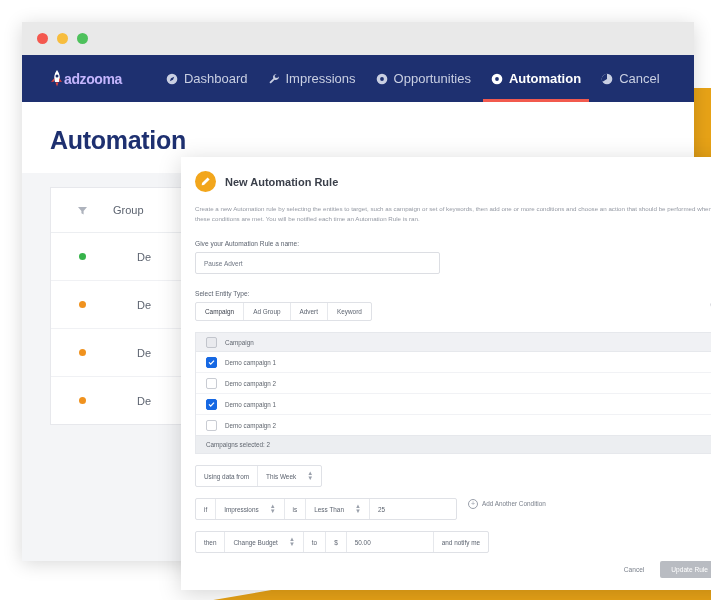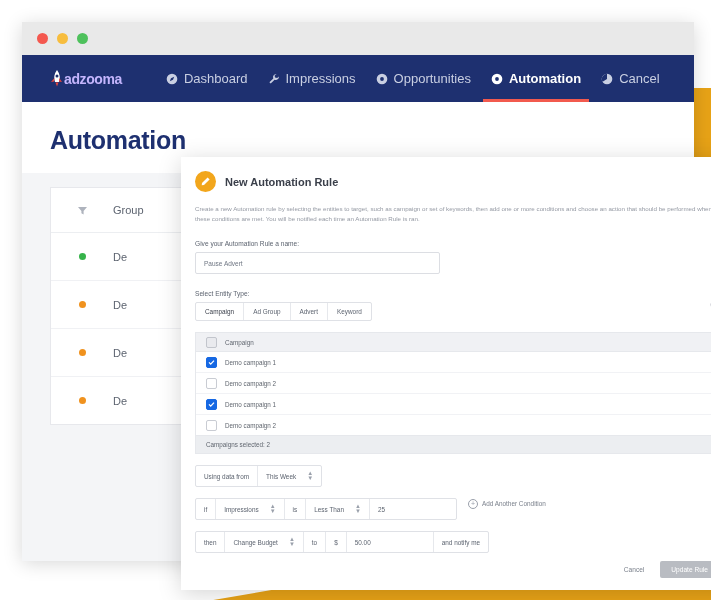--- a/index.html
+++ b/index.html
@@ -66,21 +66,21 @@
   .bgtable{
     position:absolute;left:28px;top:14px;width:300px;background:#fff;
     border:1px solid #e7e8ec;
   }
   .bg-head{height:44px;display:flex;align-items:center;border-bottom:1px solid #eceef1;}
   .bg-filter{width:62px;display:flex;justify-content:center;color:#9aa0ab;}
   .bg-colname{color:#5d6470;font-size:11px;}
   .bg-row{height:47px;display:flex;align-items:center;border-bottom:1px solid #f0f1f4;}
   .bg-status{width:62px;display:flex;justify-content:center;}
   .sdot{width:7px;height:7px;border-radius:50%;}
-  .bg-cell{color:#5d6470;font-size:11px;}
+  .bg-cell{color:#5d6470;font-size:11px;margin-left:24px;}
   
   .modal{
     position:absolute;left:159px;top:135px;width:552px;height:433px;
     background:#ffffff;z-index:5;box-shadow:0 4px 22px rgba(0,0,0,.17);
   }
   .modal-inner{padding:0 14px;position:relative;height:100%;}
   .modal-head{display:flex;align-items:center;gap:9px;padding:14px 0 0 0;}
   .pencil-badge{
     width:21px;height:21px;border-radius:50%;background:#f2a61c;
     display:flex;align-items:center;justify-content:center;flex:none;

